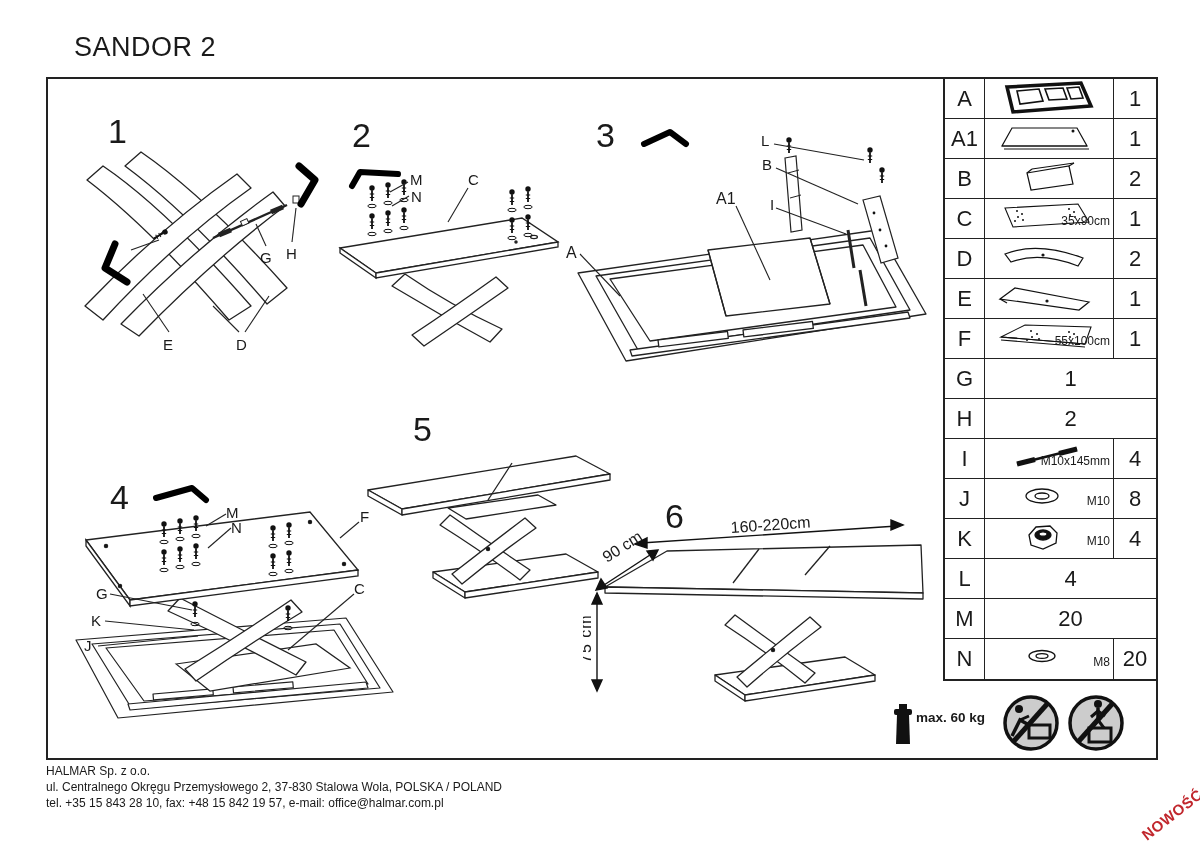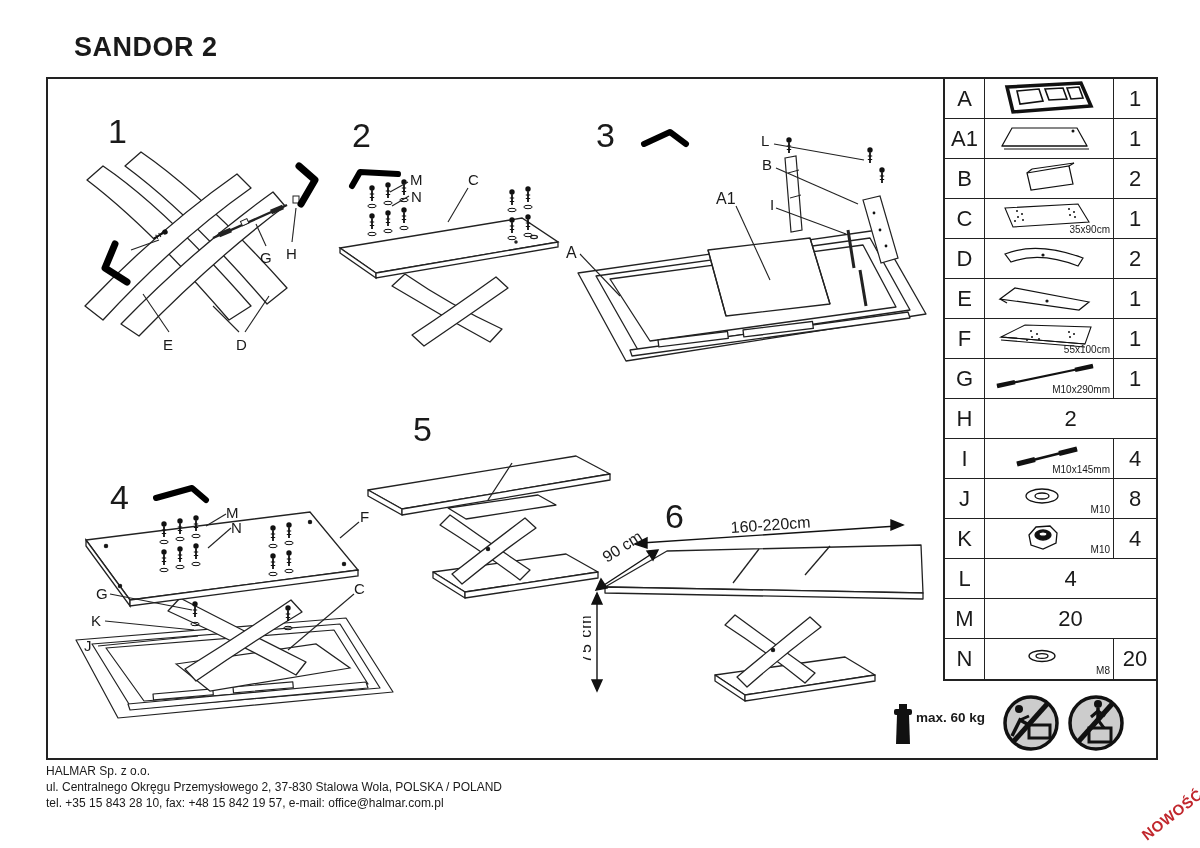--- a/index.html
+++ b/index.html
@@ -1,32 +1,32 @@
 <!DOCTYPE html>
 <html><head>
 <meta charset="utf-8">
 <style>
   html,body{margin:0;padding:0;background:#fff;}
   .sheet{position:relative;width:1200px;height:848px;background:#fff;overflow:hidden;
          font-family:"Liberation Sans", sans-serif;color:#1a1a1a;}
-  .title{position:absolute;left:74px;top:32px;font-size:27px;font-weight:bold;letter-spacing:.5px;}
+  .title{position:absolute;left:74px;top:32px;font-size:27px;font-weight:normal;letter-spacing:.5px;}
   .main-box{position:absolute;left:46px;top:77px;width:1112px;height:683px;border:2px solid #222;box-sizing:border-box;}
   .stepnum{position:absolute;font-size:34px;font-weight:400;}
   .stepsvg{position:absolute;}
   svg text{font-family:"Liberation Sans", sans-serif;fill:#1a1a1a;}
 
   
   .parts{position:absolute;left:943px;top:77px;width:215px;border:2px solid #222;border-bottom-width:2px;background:#fff;box-sizing:border-box;}
   .prow{display:flex;height:40px;border-bottom:1.5px solid #222;box-sizing:border-box;}
   .prow:last-child{border-bottom:none;}
   .pid{width:40px;border-right:1.5px solid #222;display:flex;align-items:center;justify-content:center;
        font-size:22px;box-sizing:border-box;}
   .pimg{width:129px;border-right:1.5px solid #222;position:relative;box-sizing:border-box;}
   .pimg svg{position:absolute;left:0;top:0;}
-  .psize{position:absolute;right:3px;bottom:3px;font-size:10px;}
+  .psize{position:absolute;right:3px;bottom:10px;font-size:12px;}
   .pqty{flex:1;display:flex;align-items:center;justify-content:center;font-size:22px;}
 
   .footer{position:absolute;left:46px;top:763px;width:1112px;font-size:12px;line-height:16px;}
   .maxw{position:absolute;left:916px;top:710px;font-size:13.5px;font-weight:bold;text-align:center;}
   .badge{position:absolute;left:1136px;top:806px;font-size:15px;font-weight:bold;
          transform:rotate(-38deg);letter-spacing:.5px;}
 </style>
 </head>
 <body>
 
@@ -436,28 +436,20 @@
           </g>
         </g>
           </svg>
         <span class="psize">55x100cm</span>
       </div>
       <div class="pqty">1</div>
     </div>
 
     <div class="prow">
       <div class="pid">G</div>
-      <div class="pimg">
-        <svg width="129" height="38" viewBox="0 0 129 38">
-          <line x1="12" y1="27" x2="108" y2="7" stroke="#111" stroke-width="2.2"></line>
-          <line x1="12" y1="27" x2="30" y2="23.2" stroke="#111" stroke-width="4.4"></line>
-          <line x1="90" y1="10.8" x2="108" y2="7" stroke="#111" stroke-width="4.4"></line>
-        </svg>
-        <span class="psize">M10x290mm</span>
-      </div>
       <div class="pqty">1</div>
     </div>
 
     <div class="prow">
       <div class="pid">H</div>
       <div class="pqty">2</div>
     </div>
 
     <div class="prow">
       <div class="pid">I</div>

